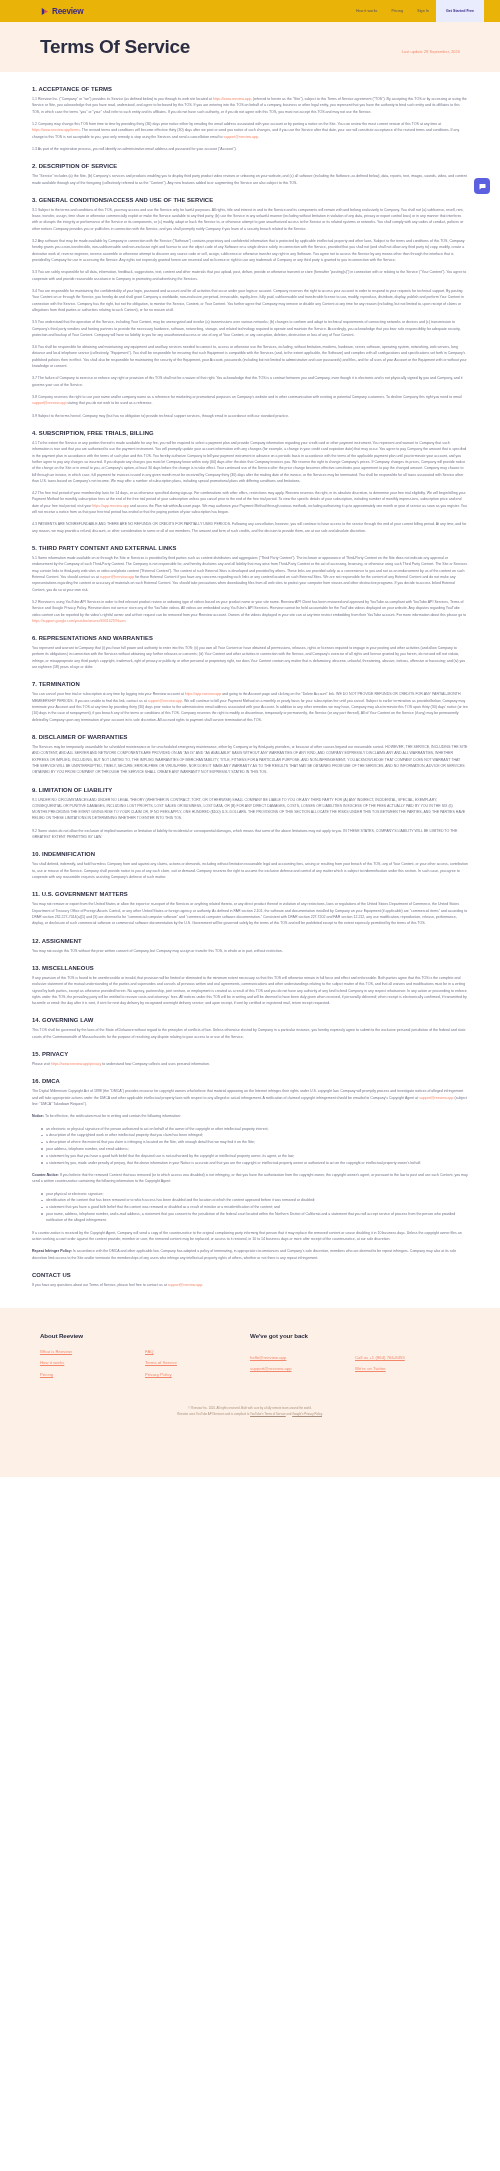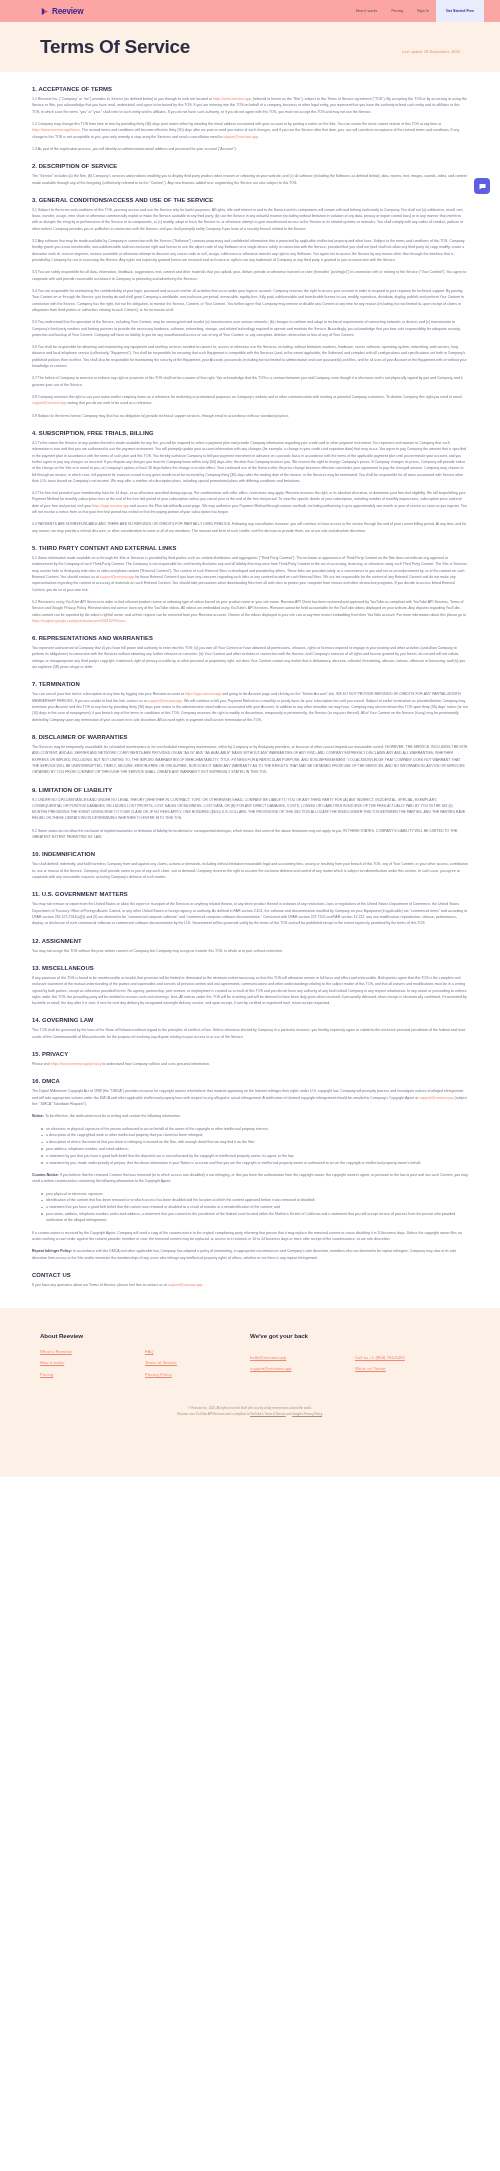--- a/index.html
+++ b/index.html
@@ -6,21 +6,21 @@
   html, body {
     width: 500px;
     background: #ffffff;
     font-family: "Liberation Sans", sans-serif;
   }
   body { width: 500px; }
 
   
   .navbar {
     height: 22px;
-    background: #fca5a5;
+    background: #eab308;
     display: flex;
     align-items: center;
     padding: 0 16px 0 40px;
   }
   .brand { display: flex; align-items: center; gap: 3px; }
   .brand-mark { width: 9px; height: 9px; position: relative; flex: 0 0 auto; }
   .brand-mark svg { display: block; }
   .brand-name {
     font-size: 8.2px;
     font-weight: bold;

